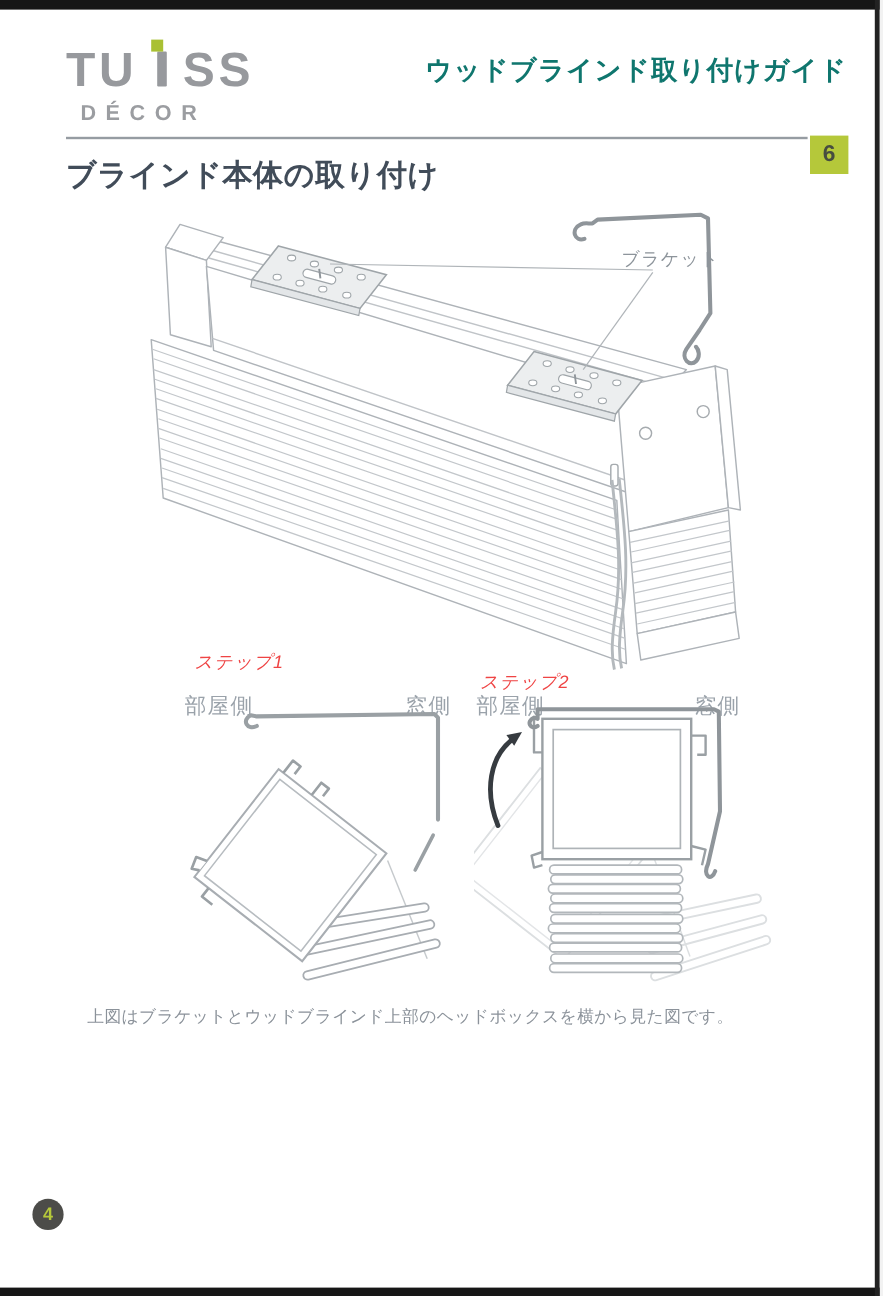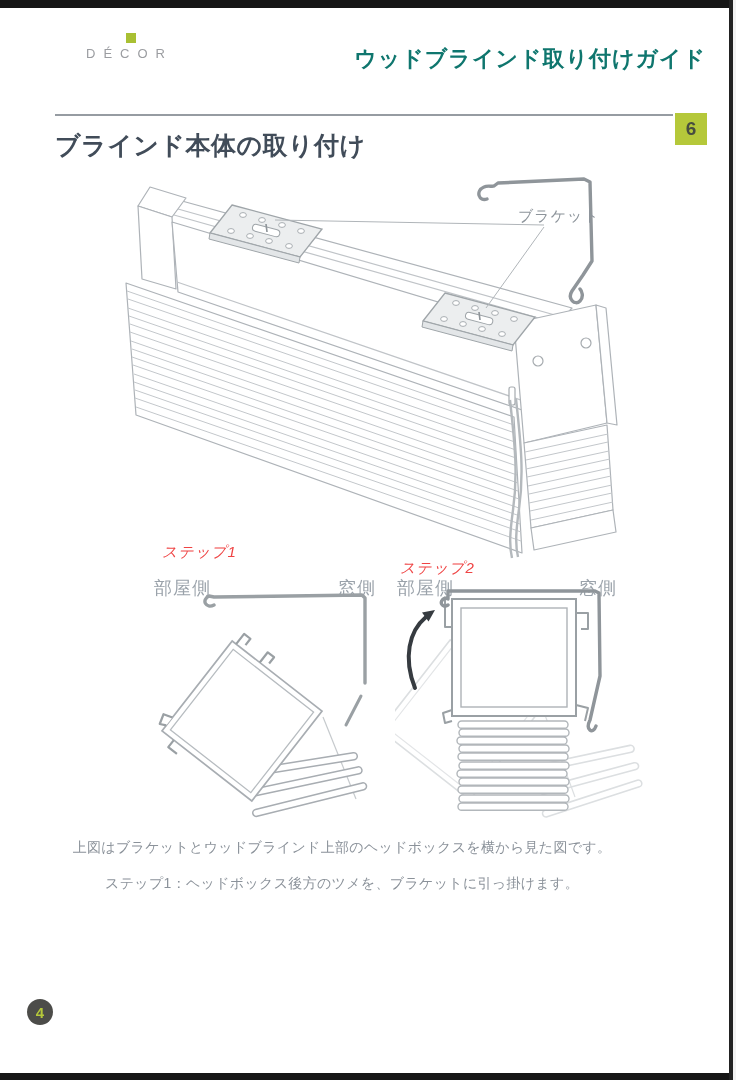--- a/index.html
+++ b/index.html
@@ -10,21 +10,21 @@
   }
   .edge-top    { position:absolute; left:0; top:0; width:736px; height:8px; background:#161616; }
   .edge-bottom { position:absolute; left:0; top:1073px; width:736px; height:7px; background:#161616; }
   .edge-right  { position:absolute; left:729px; top:0; width:4px; height:1080px; background:#222222; }
   .edge-right-gap { position:absolute; left:733px; top:0; width:3px; height:1080px; background:#f2f2f2; }
 
   .logo { position:absolute; left:55px; top:40px; color:#97999d; }
   .logo-main { font-size:40px; font-weight:bold; letter-spacing:3px; line-height:38px; white-space:nowrap; }
   .logo-ibar { display:inline-block; width:8px; height:29px; background:#97999d; margin:0 13px 0 17px; border-radius:1px; }
   .logo-dot  { position:absolute; left:71px; top:-7px; width:10px; height:10px; background:#a9c033; }
-  .logo-sub  { font-size:13px; letter-spacing:8px; color:#9b9da1; margin:6px 0 0 31px; font-weight:400; }
+  .logo-sub  { font-size:18px; letter-spacing:8px; color:#9b9da1; margin:6px 0 0 12px; font-weight:700; }
 
   .header-title { position:absolute; right:30px; top:47px; text-align:right;
     font-size:22px; font-weight:bold; color:#0f766e; line-height:27px; letter-spacing:1px;font-family:Liberation Mono, monospace; }
 
   .rule { position:absolute; left:55px; top:114px; width:618px; height:2px; background:#969ca2; }
   .badge-6 { position:absolute; left:675px; top:113px; width:32px; height:32px; background:#b5c83a;
     color:#474d40; font-size:19px; font-weight:bold; display:flex; align-items:center; justify-content:center; }
 
   .section-heading { position:absolute; left:55px; top:129px; font-size:25px; font-weight:bold;
     color:#414c59; letter-spacing:0.5px; }
@@ -45,20 +45,21 @@
 </style>
 </head>
 <body>
 
 <div class="edge-top"></div>
 <div class="edge-bottom"></div>
 <div class="edge-right-gap"></div>
 <div class="edge-right"></div>
 
 <div class="logo">
+  <div class="logo-main"><span>TU</span><span class="logo-ibar"></span><span>SS</span></div>
   <div class="logo-dot"></div>
   <div class="logo-sub">DÉCOR</div>
 </div>
 
 <div class="header-title">
   <div>ウッドブラインド取り付けガイド</div>
 </div>
 
 <div class="rule"></div>
 <div class="badge-6">6</div>
@@ -204,16 +205,15 @@
   <path d="M53,50 C47,54 43,46 50,43 L53,44 L53,36 L200,36 L204,38 L205,121 L195,165 C190,175 198,180 201,171" fill="none" stroke="#8f959a" stroke-width="3.4" stroke-linecap="round" stroke-linejoin="round"></path>
 
   <g>
     <path d="M20,133 C8,103 14,76 31,62" fill="none" stroke="#363b40" stroke-width="4" stroke-linecap="round"></path>
     <path d="M40,55 L33.5,66.5 L27,57.6 Z" fill="#363b40"></path>
   </g>
 </svg>
 
 <div class="captions">
   <div>上図はブラケットとウッドブラインド上部のヘッドボックスを横から見た図です。</div>
-  <div>ステップ1：ヘッドボックス後方のツメを、ブラケットに引っ掛けます。</div>
 </div>
 
 <div class="page-circle">4</div>
 
 </body></html>

